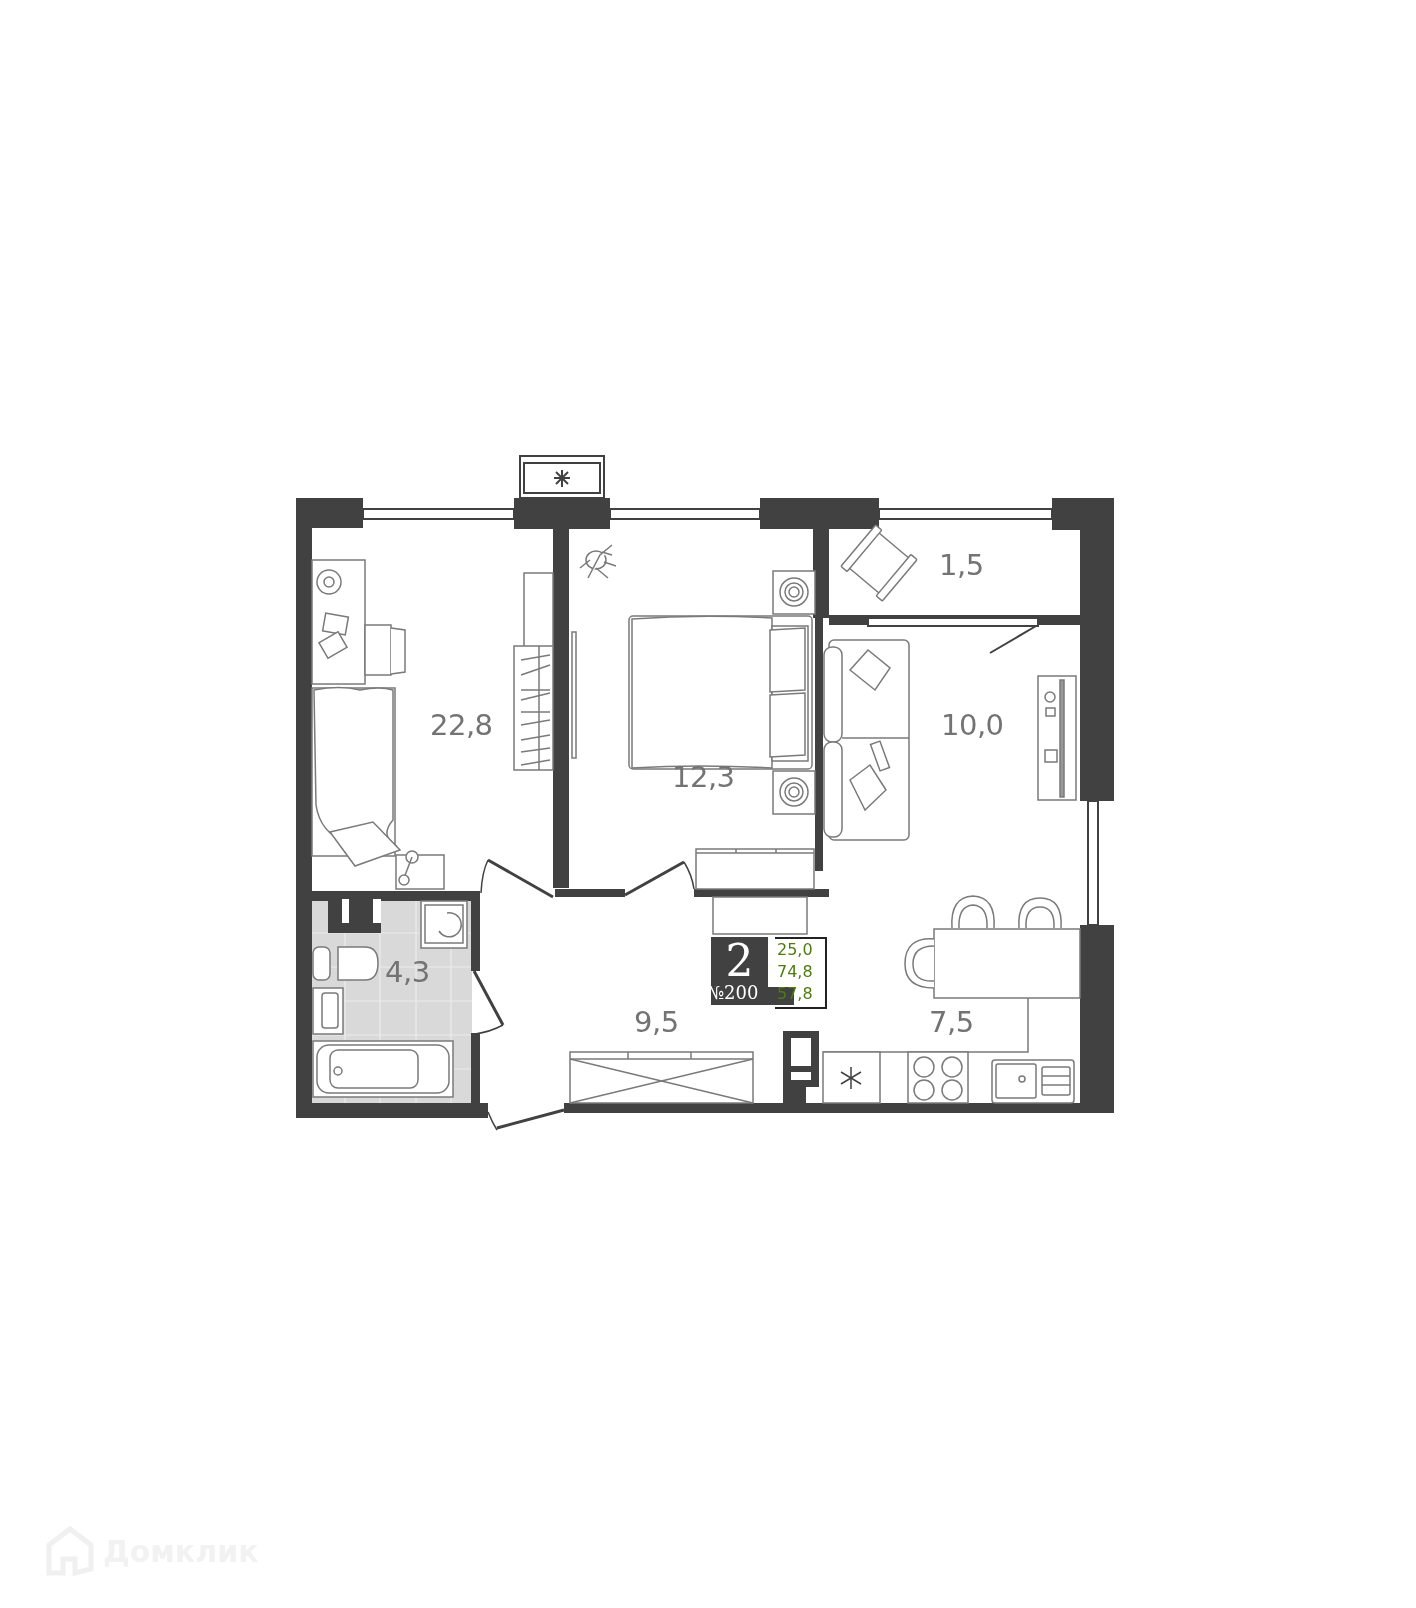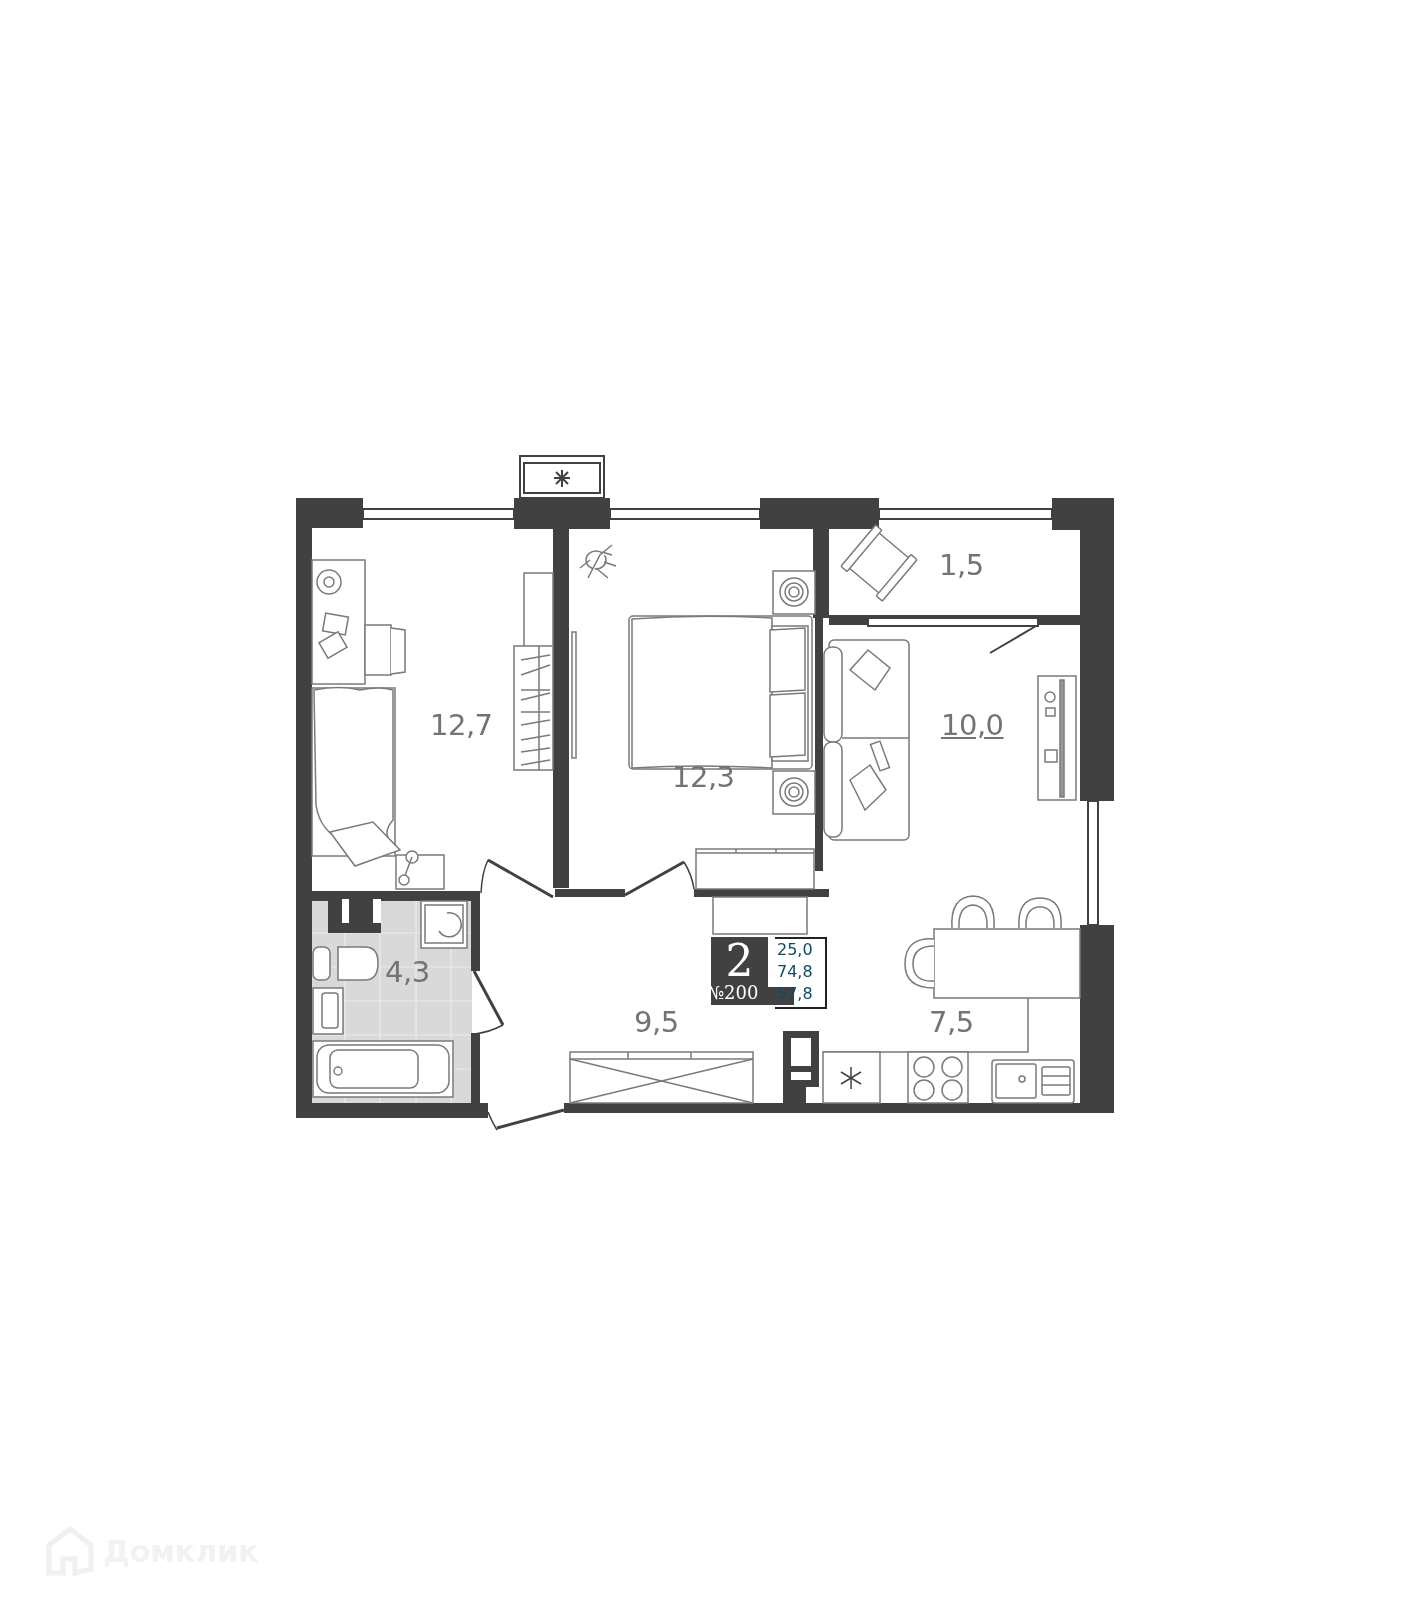--- a/index.html
+++ b/index.html
@@ -4,21 +4,21 @@
 <style>
   html, body { margin: 0; padding: 0; background: #ffffff; }
   body { width: 1416px; height: 1608px; position: relative; overflow: hidden; font-family: "DejaVu Sans", sans-serif; }
   #plan { position: absolute; left: 0; top: 0; width: 1416px; height: 1608px; }
   .area-label { position: absolute; font-family: "DejaVu Sans", sans-serif; font-size: 29px; color: #737373; letter-spacing: -0.5px; line-height: 1; }
   .badge { position: absolute; left: 711px; top: 937px; width: 57px; height: 66px; background: #414141; color: #fff; }
   .badge-num { position: absolute; left: 0; right: 0; top: 0; text-align: center; font-family: "DejaVu Serif", serif; font-size: 44px; line-height: 48px; }
   .badge-no { position: absolute; left: -4px; right: -26px; bottom: 2px; font-family: "DejaVu Serif", serif; font-size: 18px; line-height: 16px; }
   .badge-no-bg { position: absolute; left: 711px; top: 987px; width: 83px; height: 18px; background: #414141; }
   .totals { position: absolute; left: 775px; top: 937px; width: 50px; height: 68px; border-top: 2px solid #222; border-right: 2px solid #222; border-bottom: 2px solid #222; }
-  .totals div { font-size: 16px; line-height: 22px; color: #0c4a6e; padding-left: 2px; }
+  .totals div { font-size: 16px; line-height: 22px; color: #4d7c0f; padding-left: 2px; }
   .watermark { position: absolute; left: 45px; top: 1525px; display: flex; align-items: center; gap: 8px; color: #f2f2f2; font-size: 30px; font-weight: bold; }
   .watermark svg { display: block; }
 </style>
 </head>
 <body>
 
 <svg id="plan" viewBox="0 0 1416 1608" xmlns="http://www.w3.org/2000/svg">
 
   <g>
     <rect x="312" y="899" width="160" height="204" fill="#d9d9d9"></rect>
@@ -256,24 +256,24 @@
     <circle cx="338" cy="1071" r="4"></circle>
   </g>
 
   <g stroke="#414141" stroke-width="1.5">
     <line x1="851" y1="1067" x2="851" y2="1089"></line>
     <line x1="841" y1="1072" x2="861" y2="1084"></line>
     <line x1="861" y1="1072" x2="841" y2="1084"></line>
   </g>
 </svg>
 
-<div class="area-label" style="left:430px; top:711px;">12,7</div>
+<div class="area-label" style="left:430px; top:711px;">22,8</div>
 <div class="area-label" style="left:646px; top:763px;margin-left:26px;">12,3</div>
 <div class="area-label" style="left:939px; top:551px;">1,5</div>
-<div class="area-label" style="left:941px; top:711px;text-decoration:underline;">10,0</div>
+<div class="area-label" style="left:941px; top:711px;">10,0</div>
 <div class="area-label" style="left:385px; top:958px;text-align:center;">4,3</div>
 <div class="area-label" style="left:634px; top:1008px;text-align:center;">9,5</div>
 <div class="area-label" style="left:929px; top:1008px;">7,5</div>
 
 <div class="badge-no-bg"></div>
 <div class="badge">
   <div class="badge-num">2</div>
   <div class="badge-no">№200</div>
 </div>
 <div class="totals">

